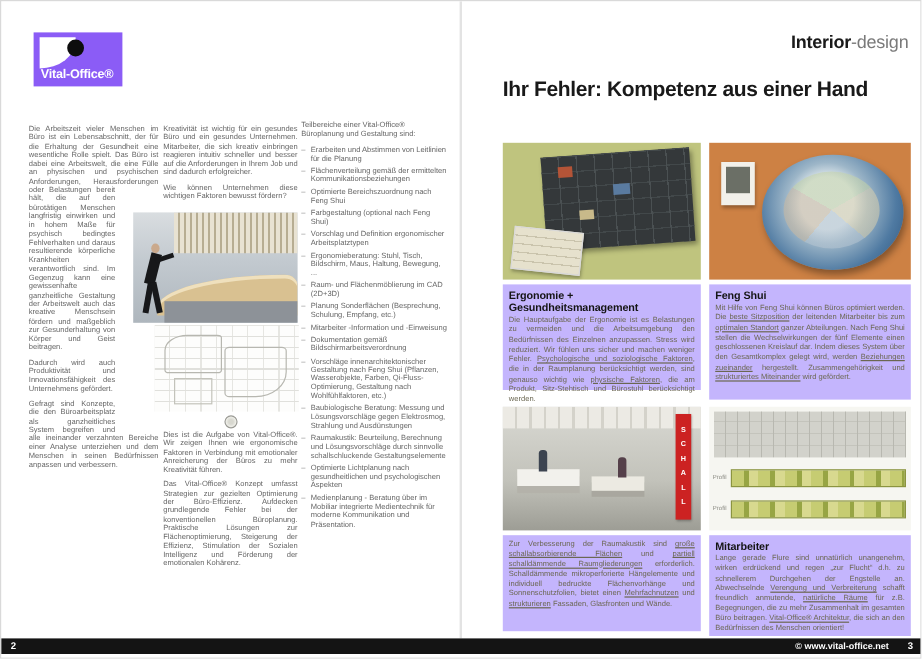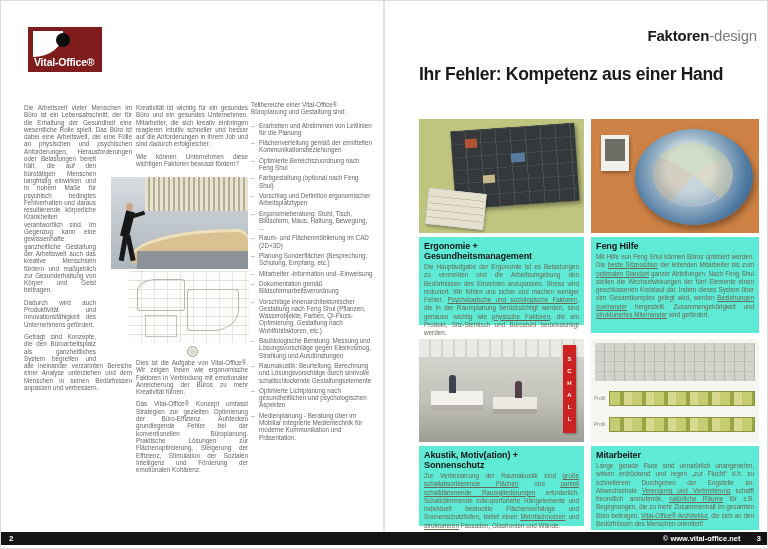--- a/index.html
+++ b/index.html
@@ -1,21 +1,21 @@
 <!DOCTYPE html>
 <html><head>
 <meta charset="utf-8">
 <style>
   html,body{margin:0;padding:0;background:#ffffff;}
   .sheet{position:relative;width:768px;height:549px;background:#fff;overflow:hidden;
          font-family:"Liberation Sans","DejaVu Sans",sans-serif;border:1px solid #d9d9d9;box-sizing:border-box;}
   .gutter{position:absolute;left:382px;top:0;width:2px;height:531px;background:#e3e3e3;}
 
   
-  .logo{position:absolute;left:27px;top:26px;width:74px;height:45px;background:#7f1d1d;text-align:center;}
+  .logo{position:absolute;left:27px;top:26px;width:74px;height:45px;background:#8b5cf6;text-align:center;}
   .logo-shape{position:absolute;left:5px;top:4px;width:30px;height:26px;background:#fff;
               border-bottom-right-radius:100% 90%;}
   .logo-shape:after{content:"";position:absolute;right:-7px;top:2px;width:14px;height:14px;
               background:#0d0d0d;border-radius:50%;}
   .logo-text{position:absolute;left:6px;bottom:4px;color:#fff;font-weight:bold;font-size:10.5px;letter-spacing:-0.2px;}
 
   .col{position:absolute;color:#666;font-size:6.3px;line-height:7.3px;text-align:justify;}
   .col p{margin:0 0 5px 0;}
   .col1{left:23px;top:103px;width:108px;height:300px;}
   .col1-float{float:right;width:36px;height:255px;shape-outside:inset(58px 0 0 0);}
@@ -50,21 +50,21 @@
   .seal{position:absolute;left:186px;top:345px;width:9px;height:9px;border:1px solid #9a9a94;border-radius:50%;
       background:radial-gradient(circle,#d8d8d0 30%,#f2f2ec 70%);}
 
   
   .brand{position:absolute;right:10px;top:26px;font-size:15px;letter-spacing:-0.2px;}
   .brand .b1{font-weight:bold;color:#1a1a1a;}
   .brand .b2{font-weight:normal;color:#7a7a7a;}
   .page-title{position:absolute;left:418px;top:63px;width:345px;font-size:17.5px;font-weight:bold;color:#191919;letter-spacing:-0.3px;}
 
   .tile-img{position:absolute;overflow:hidden;}
-  .tile-text{position:absolute;background:#5eead4;padding:4px 5px;box-sizing:border-box;color:#6b6752;}
+  .tile-text{position:absolute;background:#c4b5fd;padding:4px 5px;box-sizing:border-box;color:#6b6752;}
   .tile-text h3{margin:0 0 2px 0;font-size:9px;color:#151515;letter-spacing:-0.1px;}
   .tile-text p{margin:0;font-size:6.3px;line-height:8.3px;text-align:justify;}
   .u{text-decoration:underline;}
 
   
   .t1{left:418px;top:118px;width:165px;height:114px;background:#bfc47e;}
   .t1 .render{position:absolute;left:34px;top:8px;width:124px;height:78px;background:#34383a;transform:rotate(-4deg);
       box-shadow:2px 3px 4px rgba(0,0,0,.35);
       background-image:repeating-linear-gradient(90deg,transparent 0 14px,#4a5052 14px 15px),
                        repeating-linear-gradient(0deg,transparent 0 12px,#42484a 12px 13px);}
@@ -189,57 +189,56 @@
           <li>Baubiologische Beratung: Messung und Lösungsvorschläge gegen Elektrosmog, Strahlung und Ausdünstungen</li>
           <li>Raumakustik: Beurteilung, Berechnung und Lösungsvorschläge durch sinnvolle schallschluckende Gestaltungselemente</li>
           <li>Optimierte Lichtplanung nach gesundheitlichen und psychologischen Aspekten</li>
           <li>Medienplanung - Beratung über im Mobiliar integrierte Medientechnik für moderne Kommunikation und Präsentation.</li>
         </ul>
     </div>
   </div>
 
   <div>
     <div class="brand">
-      <span class="b1">Faktoren</span><span class="b2">-design</span>
+      <span class="b1">Interior</span><span class="b2">-design</span>
     </div>
     <div class="page-title">Ihr Fehler: Kompetenz aus einer Hand</div>
 
     <div class="tile-img t1">
       <div class="render"></div>
       <div class="f1"></div>
       <div class="f2"></div>
       <div class="f3"></div>
       <div class="sheet"></div>
     </div>
     <div class="tile-text" style="left:418px;top:236px;width:165px;height:88px;">
       <h3>Ergonomie + Gesundheitsmanagement</h3>
       <p><span>Die Hauptaufgabe der Ergonomie ist es Belastungen zu vermeiden und die Arbeitsumgebung den Bedürfnissen des Einzelnen anzupassen. Stress wird reduziert. Wir fühlen uns sicher und machen weniger Fehler. </span><span class="u">Psychologische und soziologische Faktoren</span><span>, die in der Raumplanung berücksichtigt werden, sind genauso wichtig wie </span><span class="u">physische Faktoren</span><span>, die am Produkt, Sitz-Stehtisch und Bürostuhl berücksichtigt werden.</span></p>
     </div>
 
     <div class="tile-img t2">
       <div class="polaroid"></div>
       <div class="disc"></div>
     </div>
     <div class="tile-text" style="left:590px;top:236px;width:168px;height:96px;">
-      <h3>Feng Hilfe</h3>
+      <h3>Feng Shui</h3>
       <p><span>Mit Hilfe von Feng Shui können Büros optimiert werden. Die </span><span class="u">beste Sitzposition</span><span> der leitenden Mitarbeiter bis zum </span><span class="u">optimalen Standort</span><span> ganzer Abteilungen. Nach Feng Shui stellen die Wechselwirkungen der fünf Elemente einen geschlossenen Kreislauf dar. Indem dieses System über den Gesamtkomplex gelegt wird, werden </span><span class="u">Beziehungen zueinander</span><span> hergestellt. Zusammengehörigkeit und </span><span class="u">strukturiertes Miteinander</span><span> wird gefördert.</span></p>
     </div>
 
     <div class="tile-img t3">
       <div class="ceiling"></div>
       <div class="desk1"></div>
       <div class="desk2"></div>
       <div class="fig1"></div>
       <div class="fig2"></div>
       <div class="banner">
         <span class="vtext">SCHALL</span>
       </div>
     </div>
     <div class="tile-text" style="left:418px;top:445px;width:165px;height:80px;">
-      <h3>Akustik, Motiv(ation) + Sonnenschutz</h3>
       <p><span>Zur Verbesserung der Raumakustik sind </span><span class="u">große schallabsorbierende Flächen</span><span> und </span><span class="u">partiell schalldämmende Raumgliederungen</span><span> erforderlich. Schalldämmende mikroperforierte Hängelemente und individuell bedruckte Flächenvorhänge und Sonnenschutzfolien, bietet einen </span><span class="u">Mehrfachnutzen</span><span> und </span><span class="u">strukturieren</span><span> Fassaden, Glasfronten und Wände.</span></p>
     </div>
 
     <div class="tile-img t4">
       <div class="render-strip"></div>
       <span class="plan-label l1">Profil</span>
       <div class="plan p1"></div>
       <span class="plan-label l2">Profil</span>
       <div class="plan p2"></div>
     </div>

